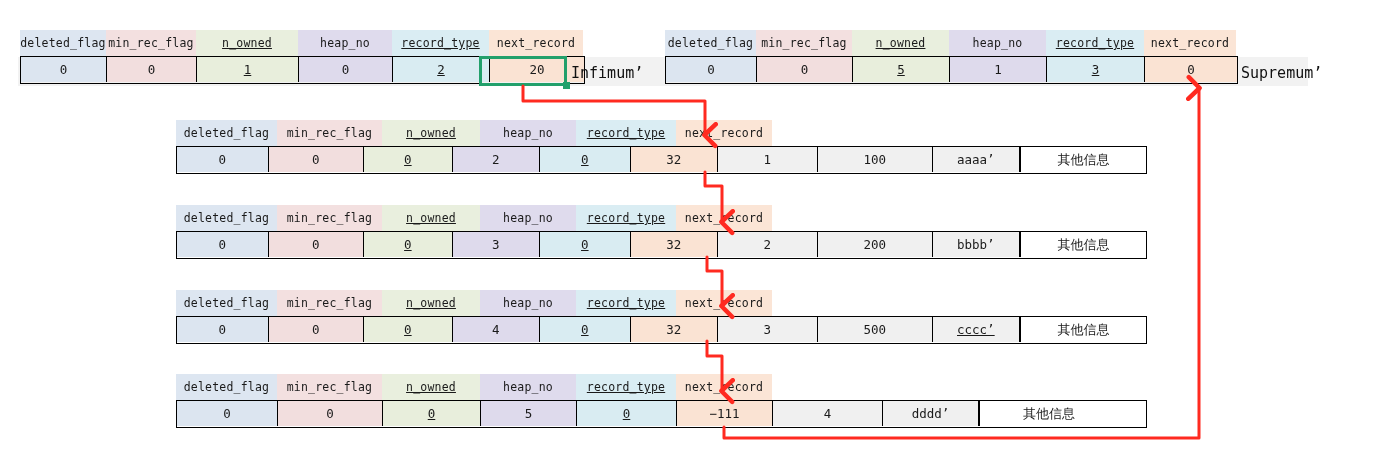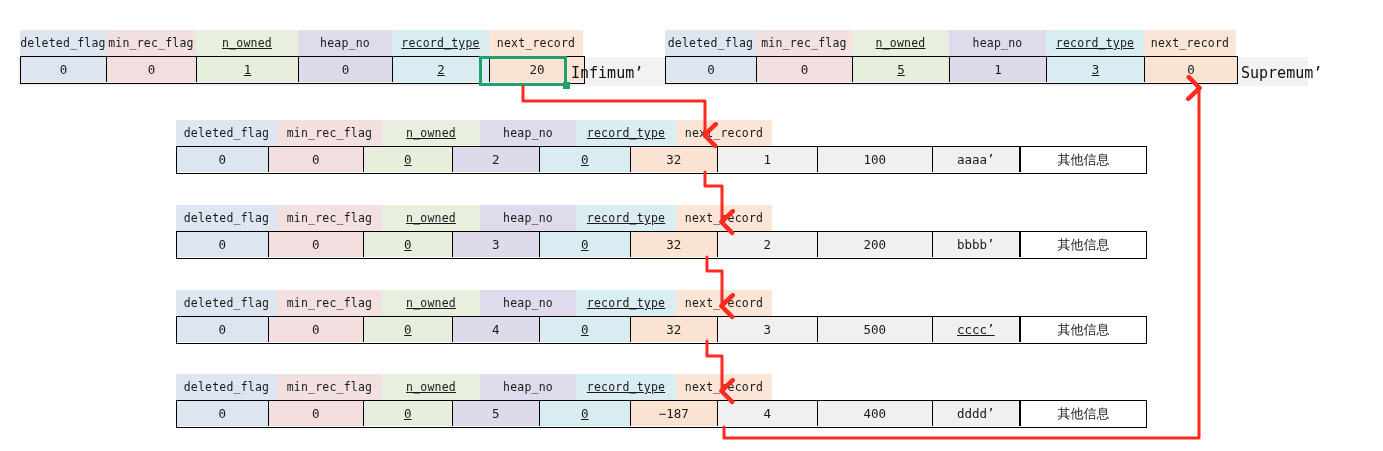--- a/index.html
+++ b/index.html
@@ -198,23 +198,22 @@
       <div class="hcell c-heapno" style="width:96px;">heap_no</div>
       <div class="hcell c-rectype" style="width:100px;">record_type</div>
       <div class="hcell c-nextrec" style="width:96px;">next_record</div>
     </div>
     <div class="val-row" style="width:971px;">
       <div class="vcell c-deleted" style="width:101px;">0</div>
       <div class="vcell c-minrec" style="width:105px;">0</div>
       <div class="vcell c-nowned" style="width:98px;">0</div>
       <div class="vcell c-heapno" style="width:96px;">5</div>
       <div class="vcell c-rectype" style="width:100px;">0</div>
-      <div class="vcell c-nextrec" style="width:96px;">−187</div>
+      <div class="vcell c-nextrec" style="width:96px;">−111</div>
       <div class="vcell c-plain" style="width:110px;">4</div>
-      <div class="vcell c-plain" style="width:127px;">400</div>
       <div class="vcell c-plain" style="width:96px;">dddd’</div>
       <div class="vcell c-white" style="width:139px;font-size:13px;font-family:'DejaVu Sans','Liberation Sans',sans-serif;border-left:1.5px solid #000;">其他信息</div>
     </div>
   </div>
 
   <svg class="arrows" viewBox="0 0 1383 451">
     <defs>
       <marker id="ah" markerWidth="9" markerHeight="9" refX="4.2" refY="4.2" orient="auto" markerUnits="strokeWidth">
         <path d="M0.6,0.6 L4.2,4.4 L7.8,0.8" fill="none" stroke="#ff2a20" stroke-width="1.5" stroke-linecap="round" stroke-linejoin="round"></path>
       </marker>

